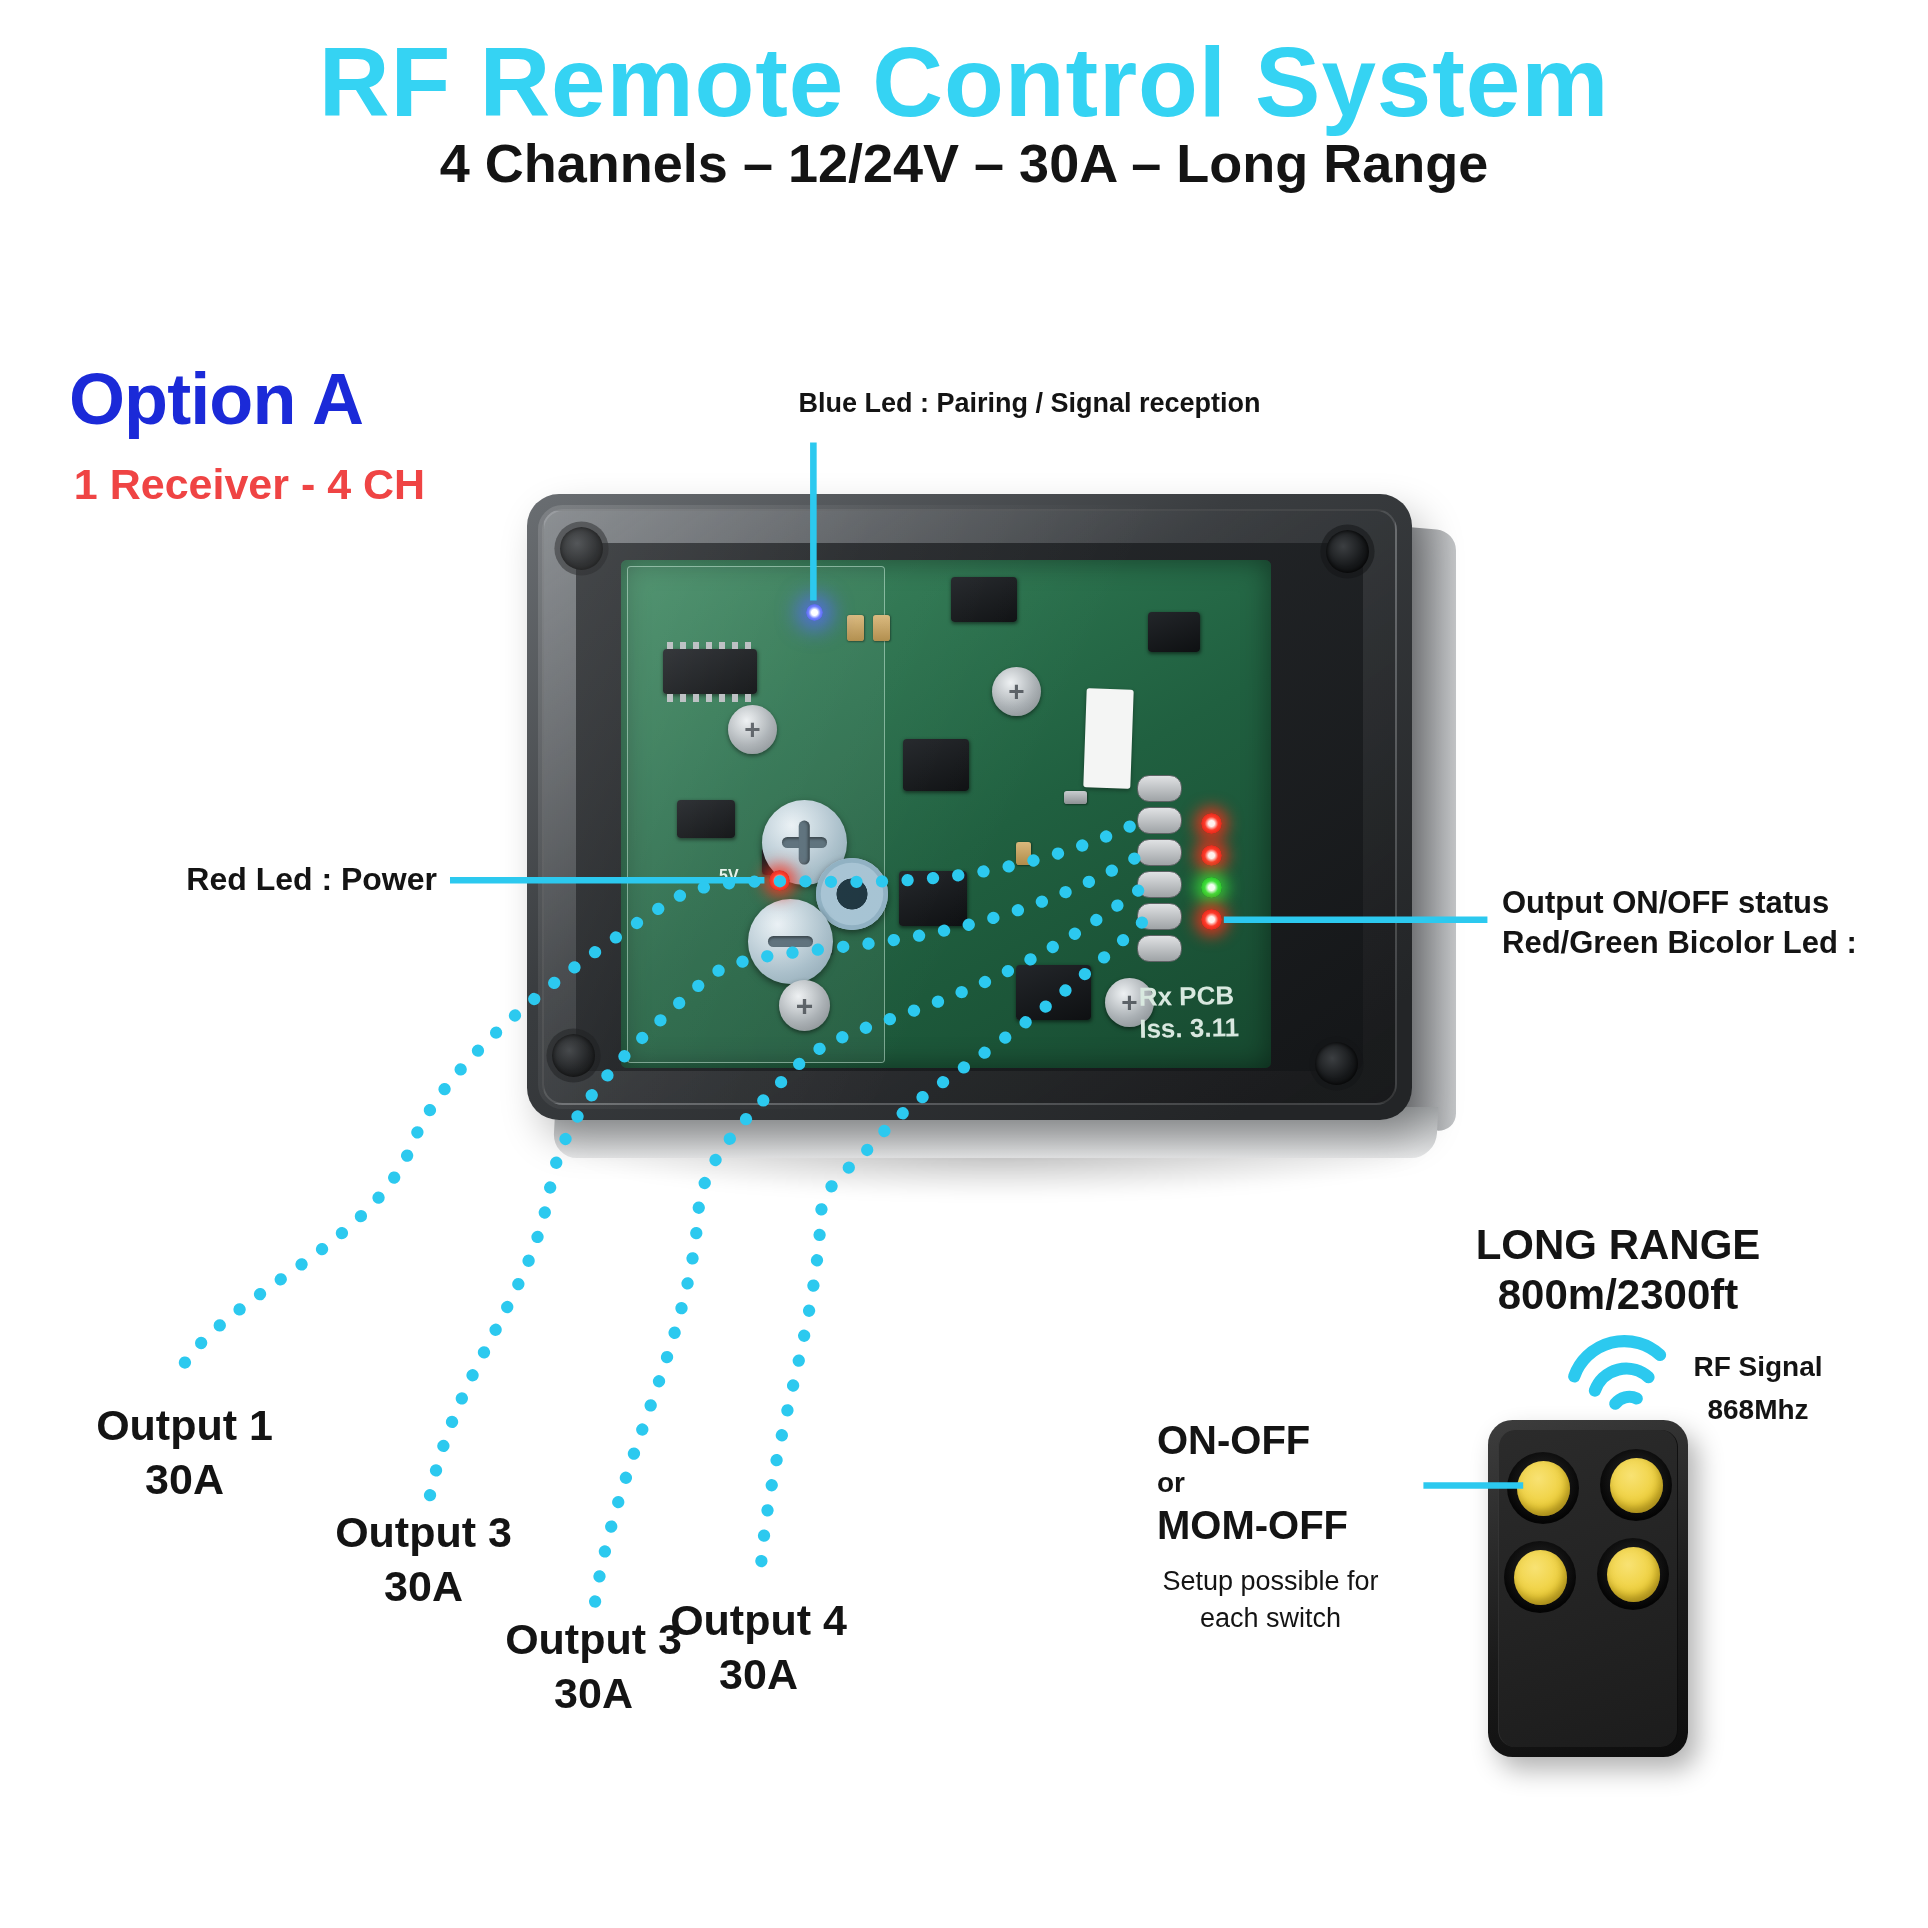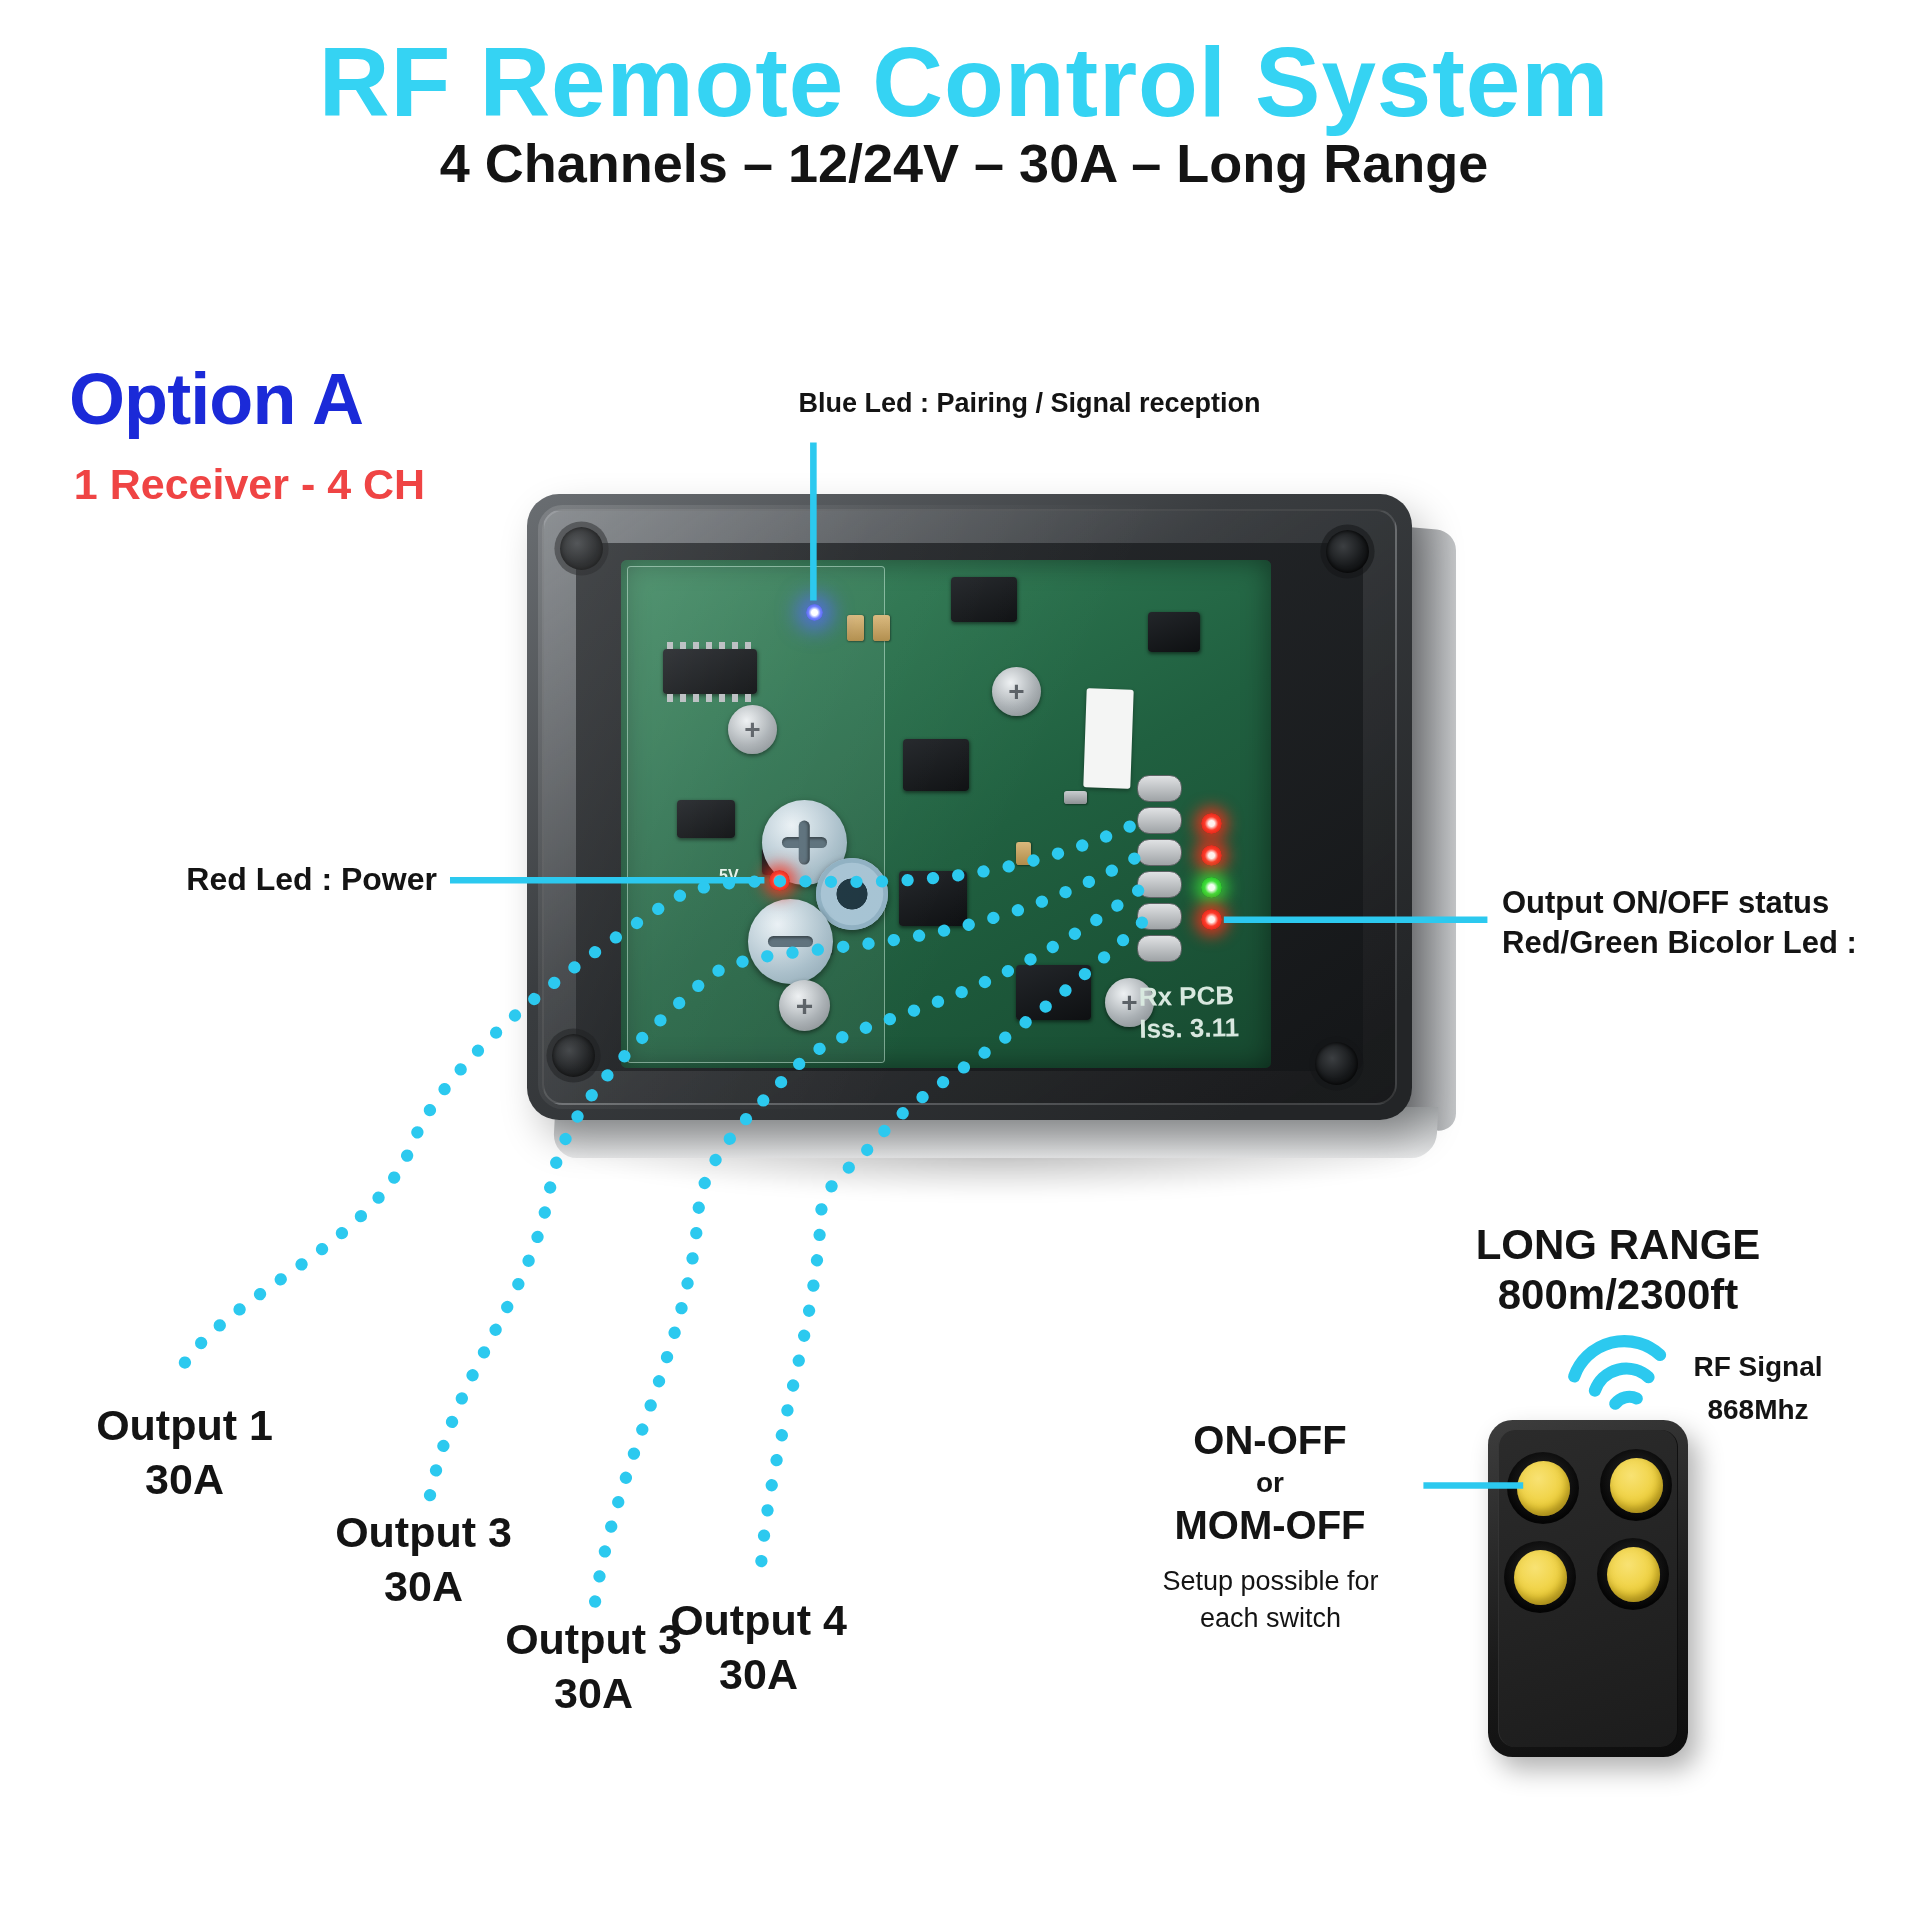--- a/index.html
+++ b/index.html
@@ -69,21 +69,21 @@
   
   .overlay{position:absolute;left:0;top:0;width:1928px;height:1928px;pointer-events:none;z-index:40;}
   .dotline{fill:none;stroke:#2cc9ef;stroke-width:13;stroke-linecap:round;stroke-dasharray:0.1 27;}
   .callline{stroke:#2cc9ef;stroke-width:7;stroke-linecap:butt;}
   
   .out{width:245px;font-size:43px;font-weight:800;line-height:54px;text-align:center;}
   
   .rangeBlock{left:1439px;top:1220px;width:358px;font-size:42px;font-weight:800;line-height:50px;text-align:center;}
   .rfBlock{left:1659px;top:1345px;width:198px;font-size:28px;font-weight:800;line-height:43px;text-align:center;}
   .wifi{left:1561px;top:1316px;width:111px;height:94px;transform:rotate(-14deg);}
-  .modeBlock{left:1157px;top:1417px;width:226px;text-align:center;}
+  .modeBlock{left:1157px;top:1417px;width:226px;text-align:left;}
   .mode1,.mode2{font-size:40px;font-weight:800;line-height:47px;}
   .modeOr{font-size:28px;font-weight:700;line-height:38px;}
   .setupNote{left:1141px;top:1563px;width:259px;font-size:27px;font-weight:500;line-height:37px;text-align:center;}
   
   .remote{left:1488px;top:1420px;width:200px;height:337px;border-radius:24.5px;
           background:linear-gradient(160deg,#3d3d3d,#1a1a1a 60%,#0d0d0d);
           box-shadow:9.4px 13px 26px rgba(0,0,0,.3);}
   .remoteFace{position:absolute;inset:10.4px;border-radius:17px;background:linear-gradient(160deg,#2b2b2b,#1c1c1c);
           border-left:1.9px solid rgba(255,255,255,.07);border-right:1.9px solid rgba(0,0,0,.6);}
   .rbtn{position:absolute;width:72px;height:72px;border-radius:50%;

